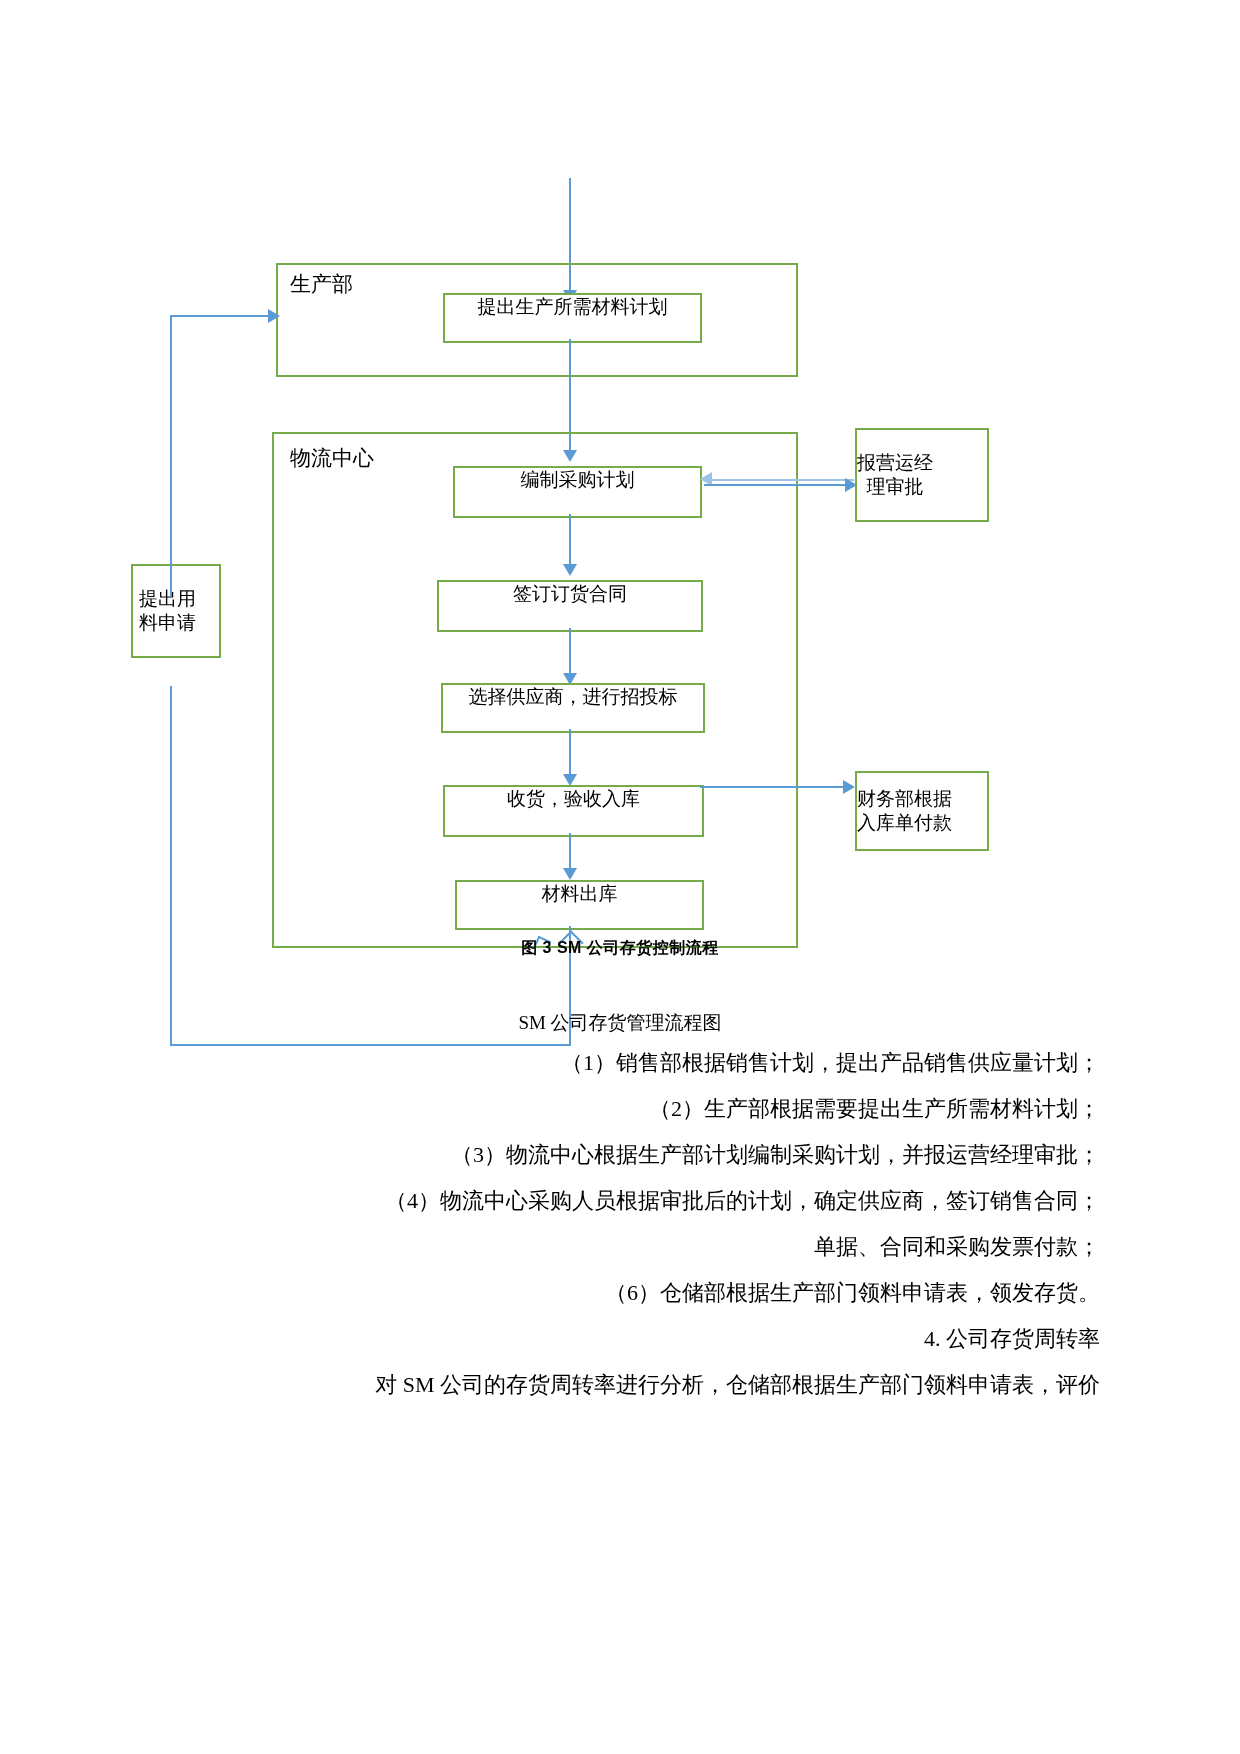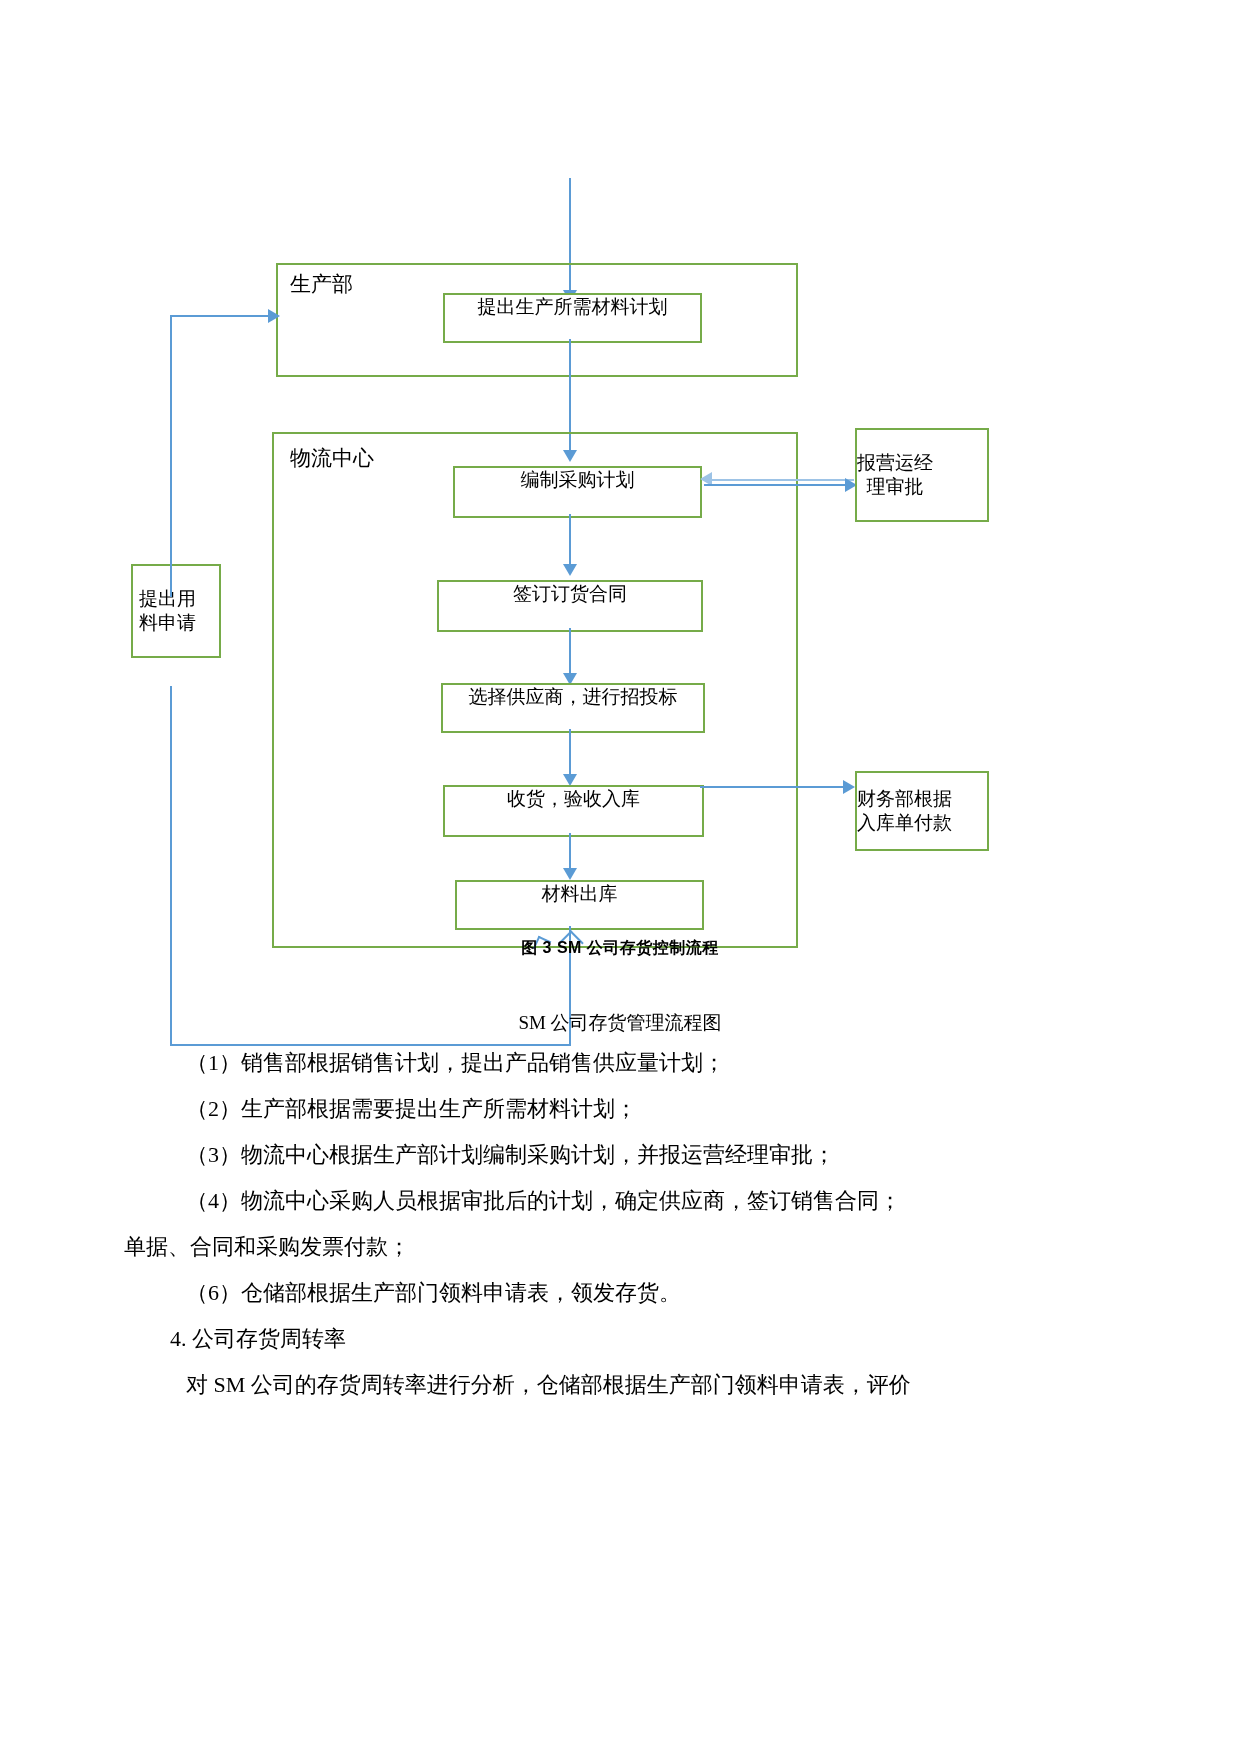--- a/index.html
+++ b/index.html
@@ -41,21 +41,21 @@
 
   
   .fig-caption{position:absolute;left:0;top:938px;width:1240px;text-align:center;
     font-size:16px;font-weight:bold;letter-spacing:.5px;
     font-family:"Liberation Sans","DejaVu Sans",sans-serif;}
 
   .subcaption{position:absolute;left:0;top:1010px;width:1240px;text-align:center;
     font-size:19px;font-family:"Liberation Serif","DejaVu Serif",serif;}
 
   
-  .body{position:absolute;left:142px;top:1042px;width:950px;}
+  .body{position:absolute;left:150px;top:1042px;width:950px;text-align:right;}
   .para{font-size:22px;line-height:46px;text-indent:44px;margin:0;
         font-family:"Liberation Serif","DejaVu Serif",serif;}
   .para.flush{text-indent:0;}
   .para.small-indent{text-indent:28px;}
 </style>
 </head>
 <body>
 
 <div class="page">
 

